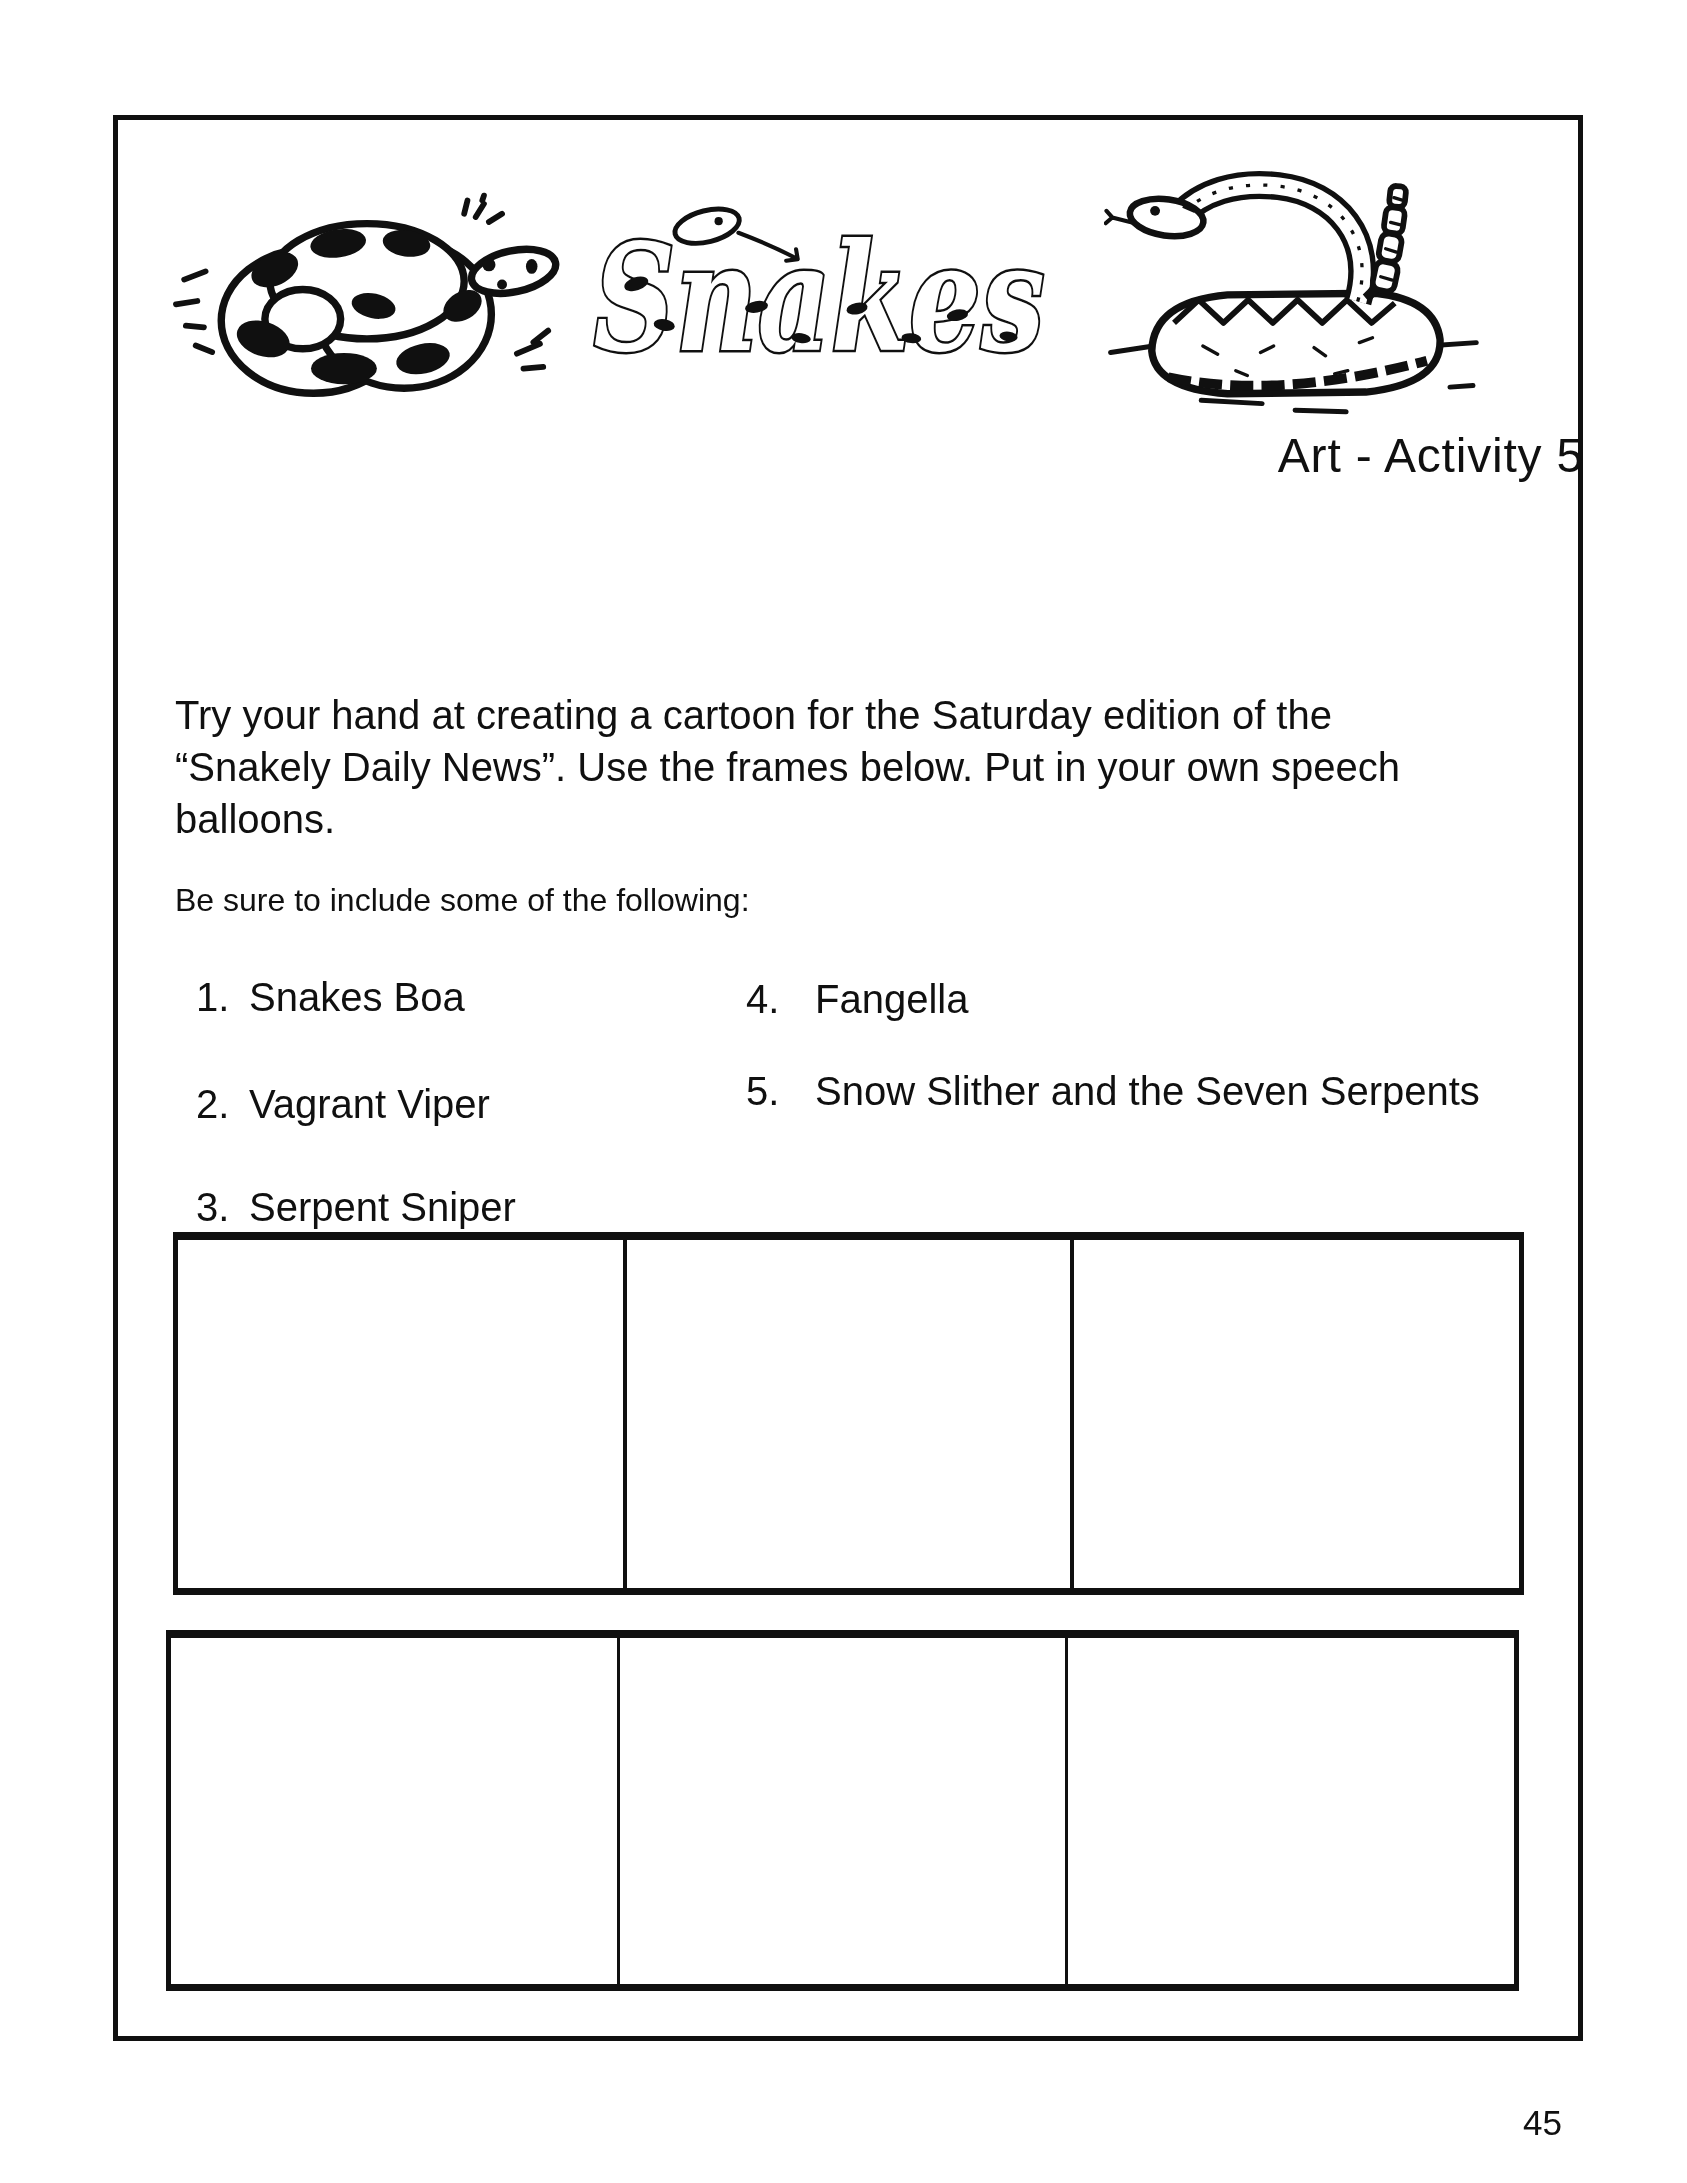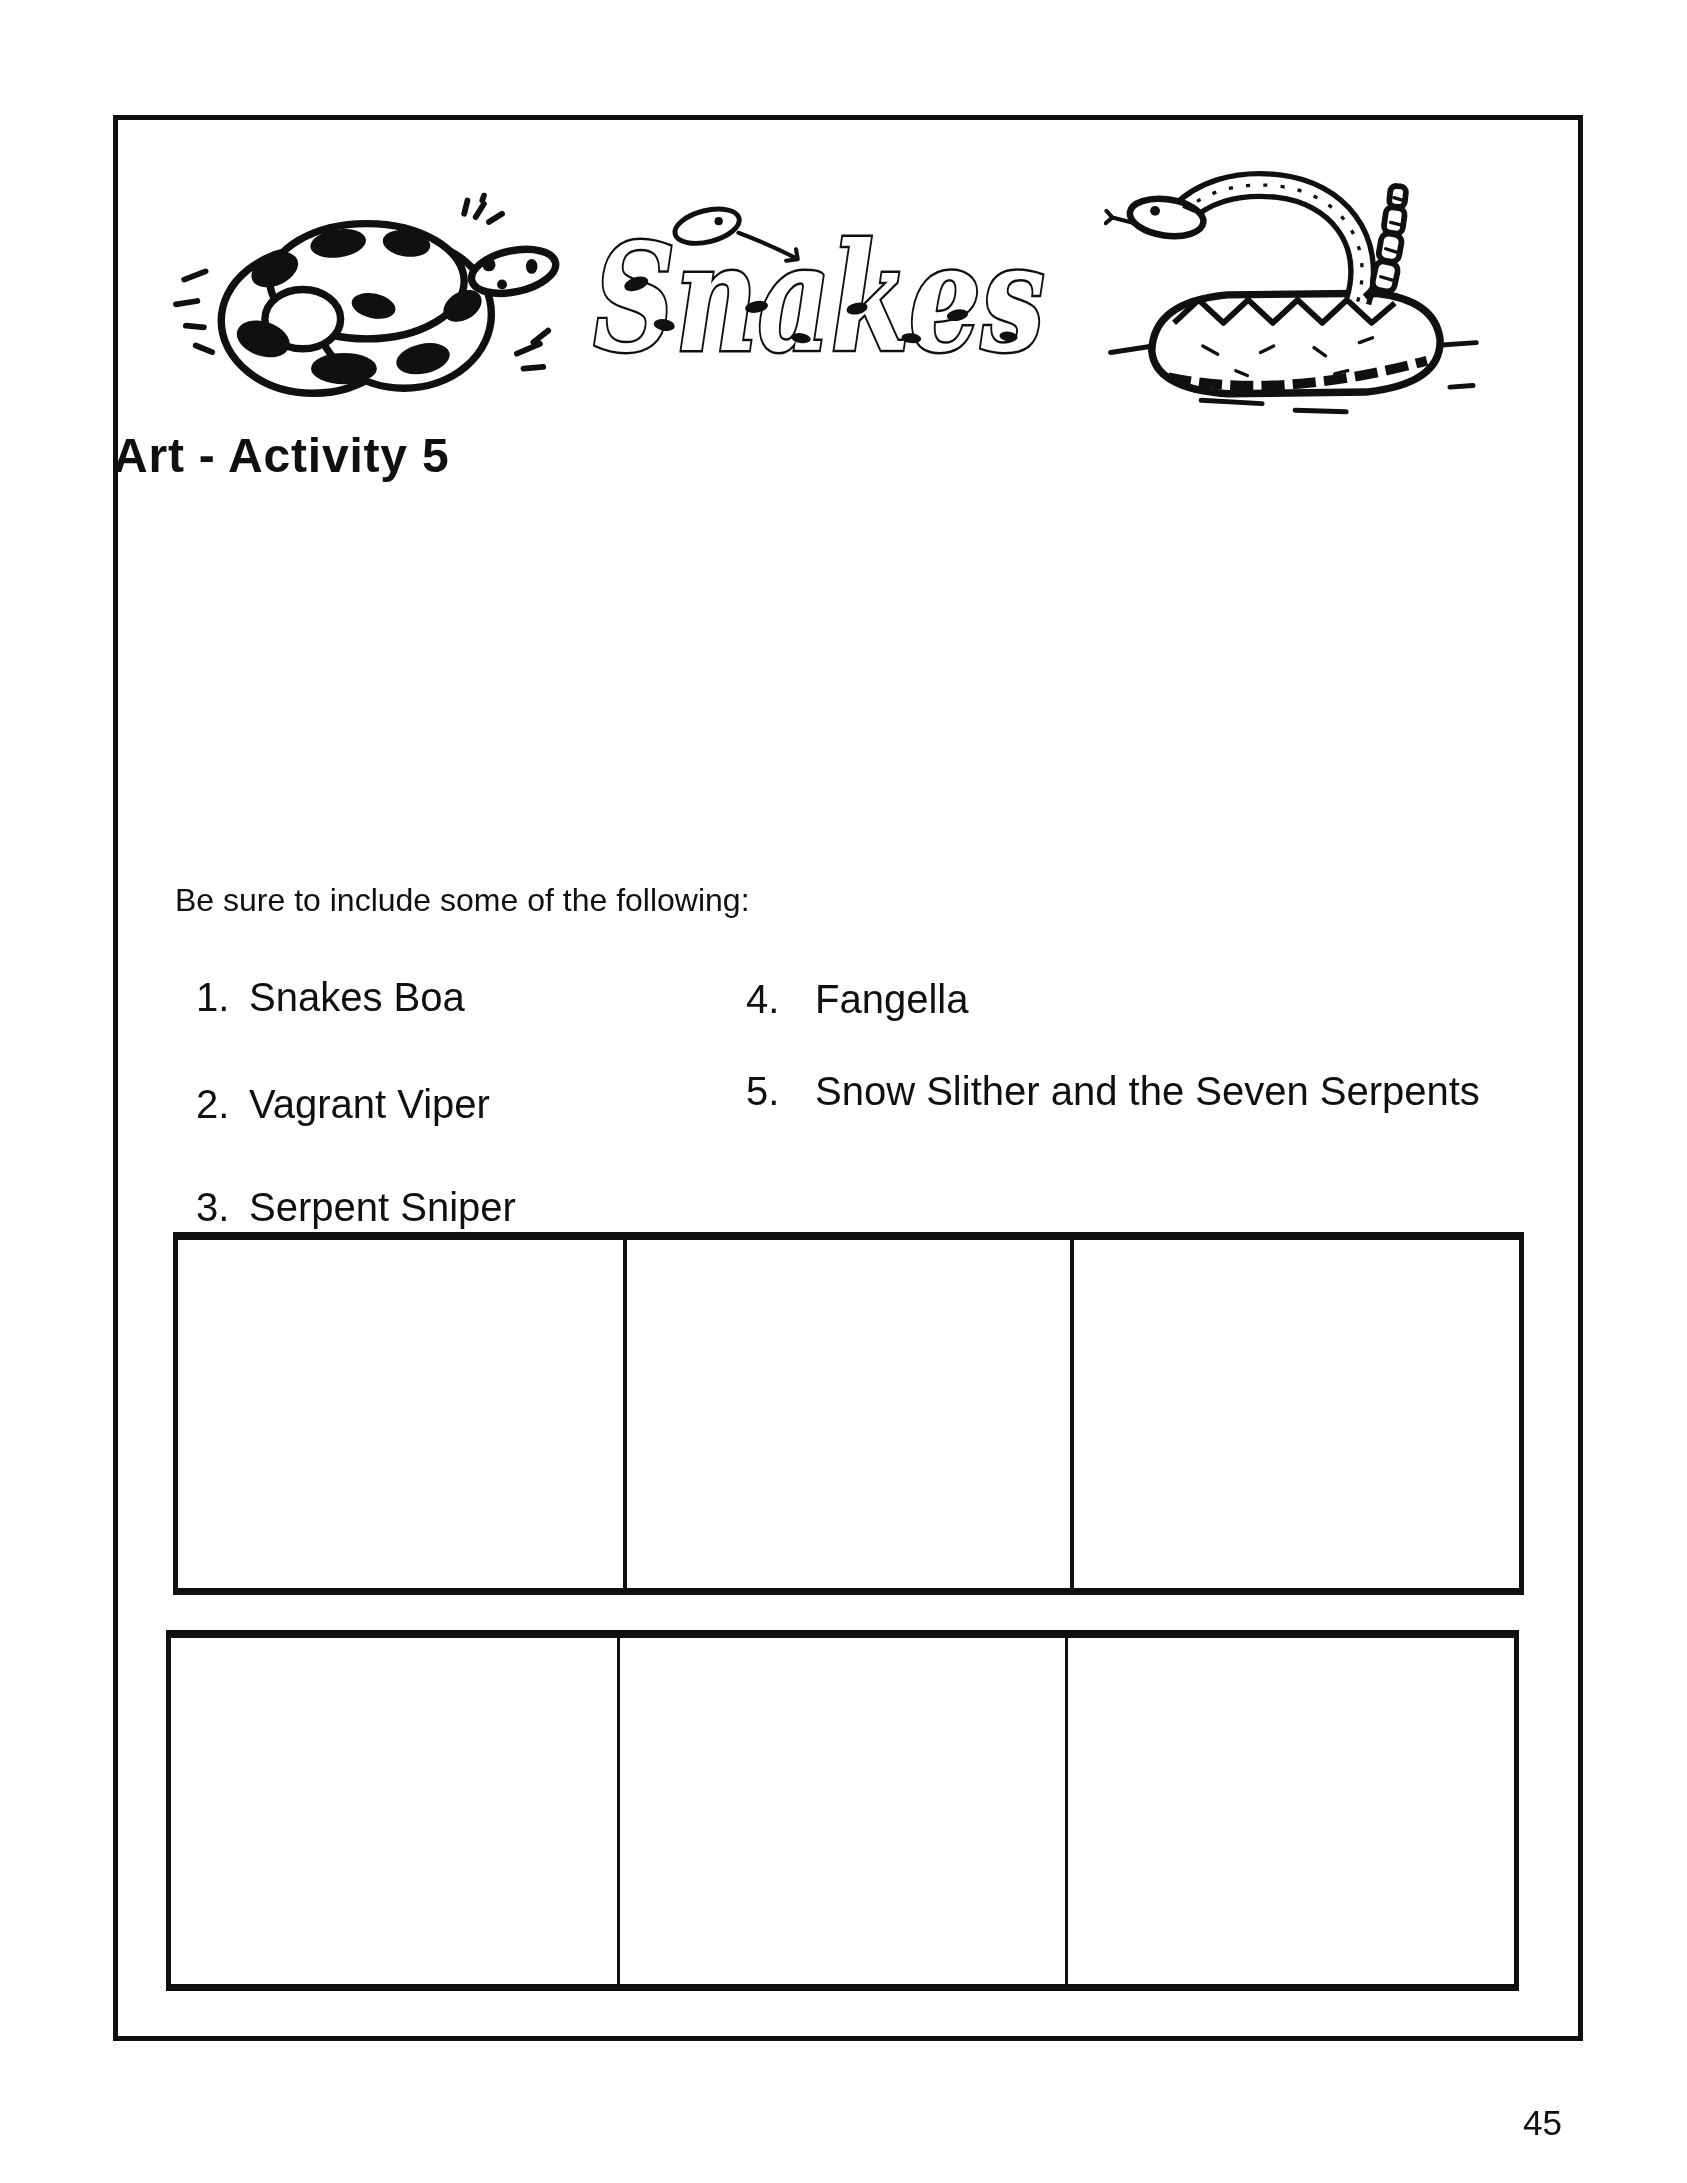--- a/index.html
+++ b/index.html
@@ -12,21 +12,21 @@
     overflow:hidden;
   }
   .outer-border{
     position:absolute;left:113px;top:115px;
     width:1460px;height:1916px;
     border:5.8px solid #101010;
   }
   .illus{position:absolute;}
   .title{
     position:absolute;left:113px;width:1471px;
-    text-align:left;font-weight:700;letter-spacing:0.8px;
+    text-align:right;font-weight:400;letter-spacing:0.8px;
   }
   .title-1{top:428px;font-size:48px;}
   .title-2{top:583px;font-size:52px;}
   .para{
     position:absolute;left:175px;top:689px;
     font-size:40px;line-height:52px;white-space:nowrap;
   }
   .include-heading{
     position:absolute;left:175px;top:882px;
     font-size:32px;white-space:nowrap;
@@ -144,20 +144,25 @@
         <rect x="347" y="56" width="19" height="25" rx="7" transform="rotate(6 356 68)"></rect>
       </g>
       <g stroke="#101010" stroke-width="4" stroke-linecap="round">
         <path d="M336 166 l14 4 M342 132 l13 4 M348 100 l12 3 M352 70 l10 3"></path>
       </g>
     </svg>
   </div>
 
   <div class="title title-1">Art - Activity 5</div>
 
+  <div class="para">
+    <div>Try your hand at creating a cartoon for the Saturday edition of the</div>
+    <div>“Snakely Daily News”. Use the frames below. Put in your own speech</div>
+    <div>balloons.</div>
+  </div>
 
   <div class="include-heading">Be sure to include some of the following:</div>
 
   <div class="list-item" style="left:196px;top:975px;">
     <span class="num">1.</span>
     <span>Snakes Boa</span>
   </div>
   <div class="list-item" style="left:196px;top:1082px;">
     <span class="num">2.</span>
     <span>Vagrant Viper</span>

